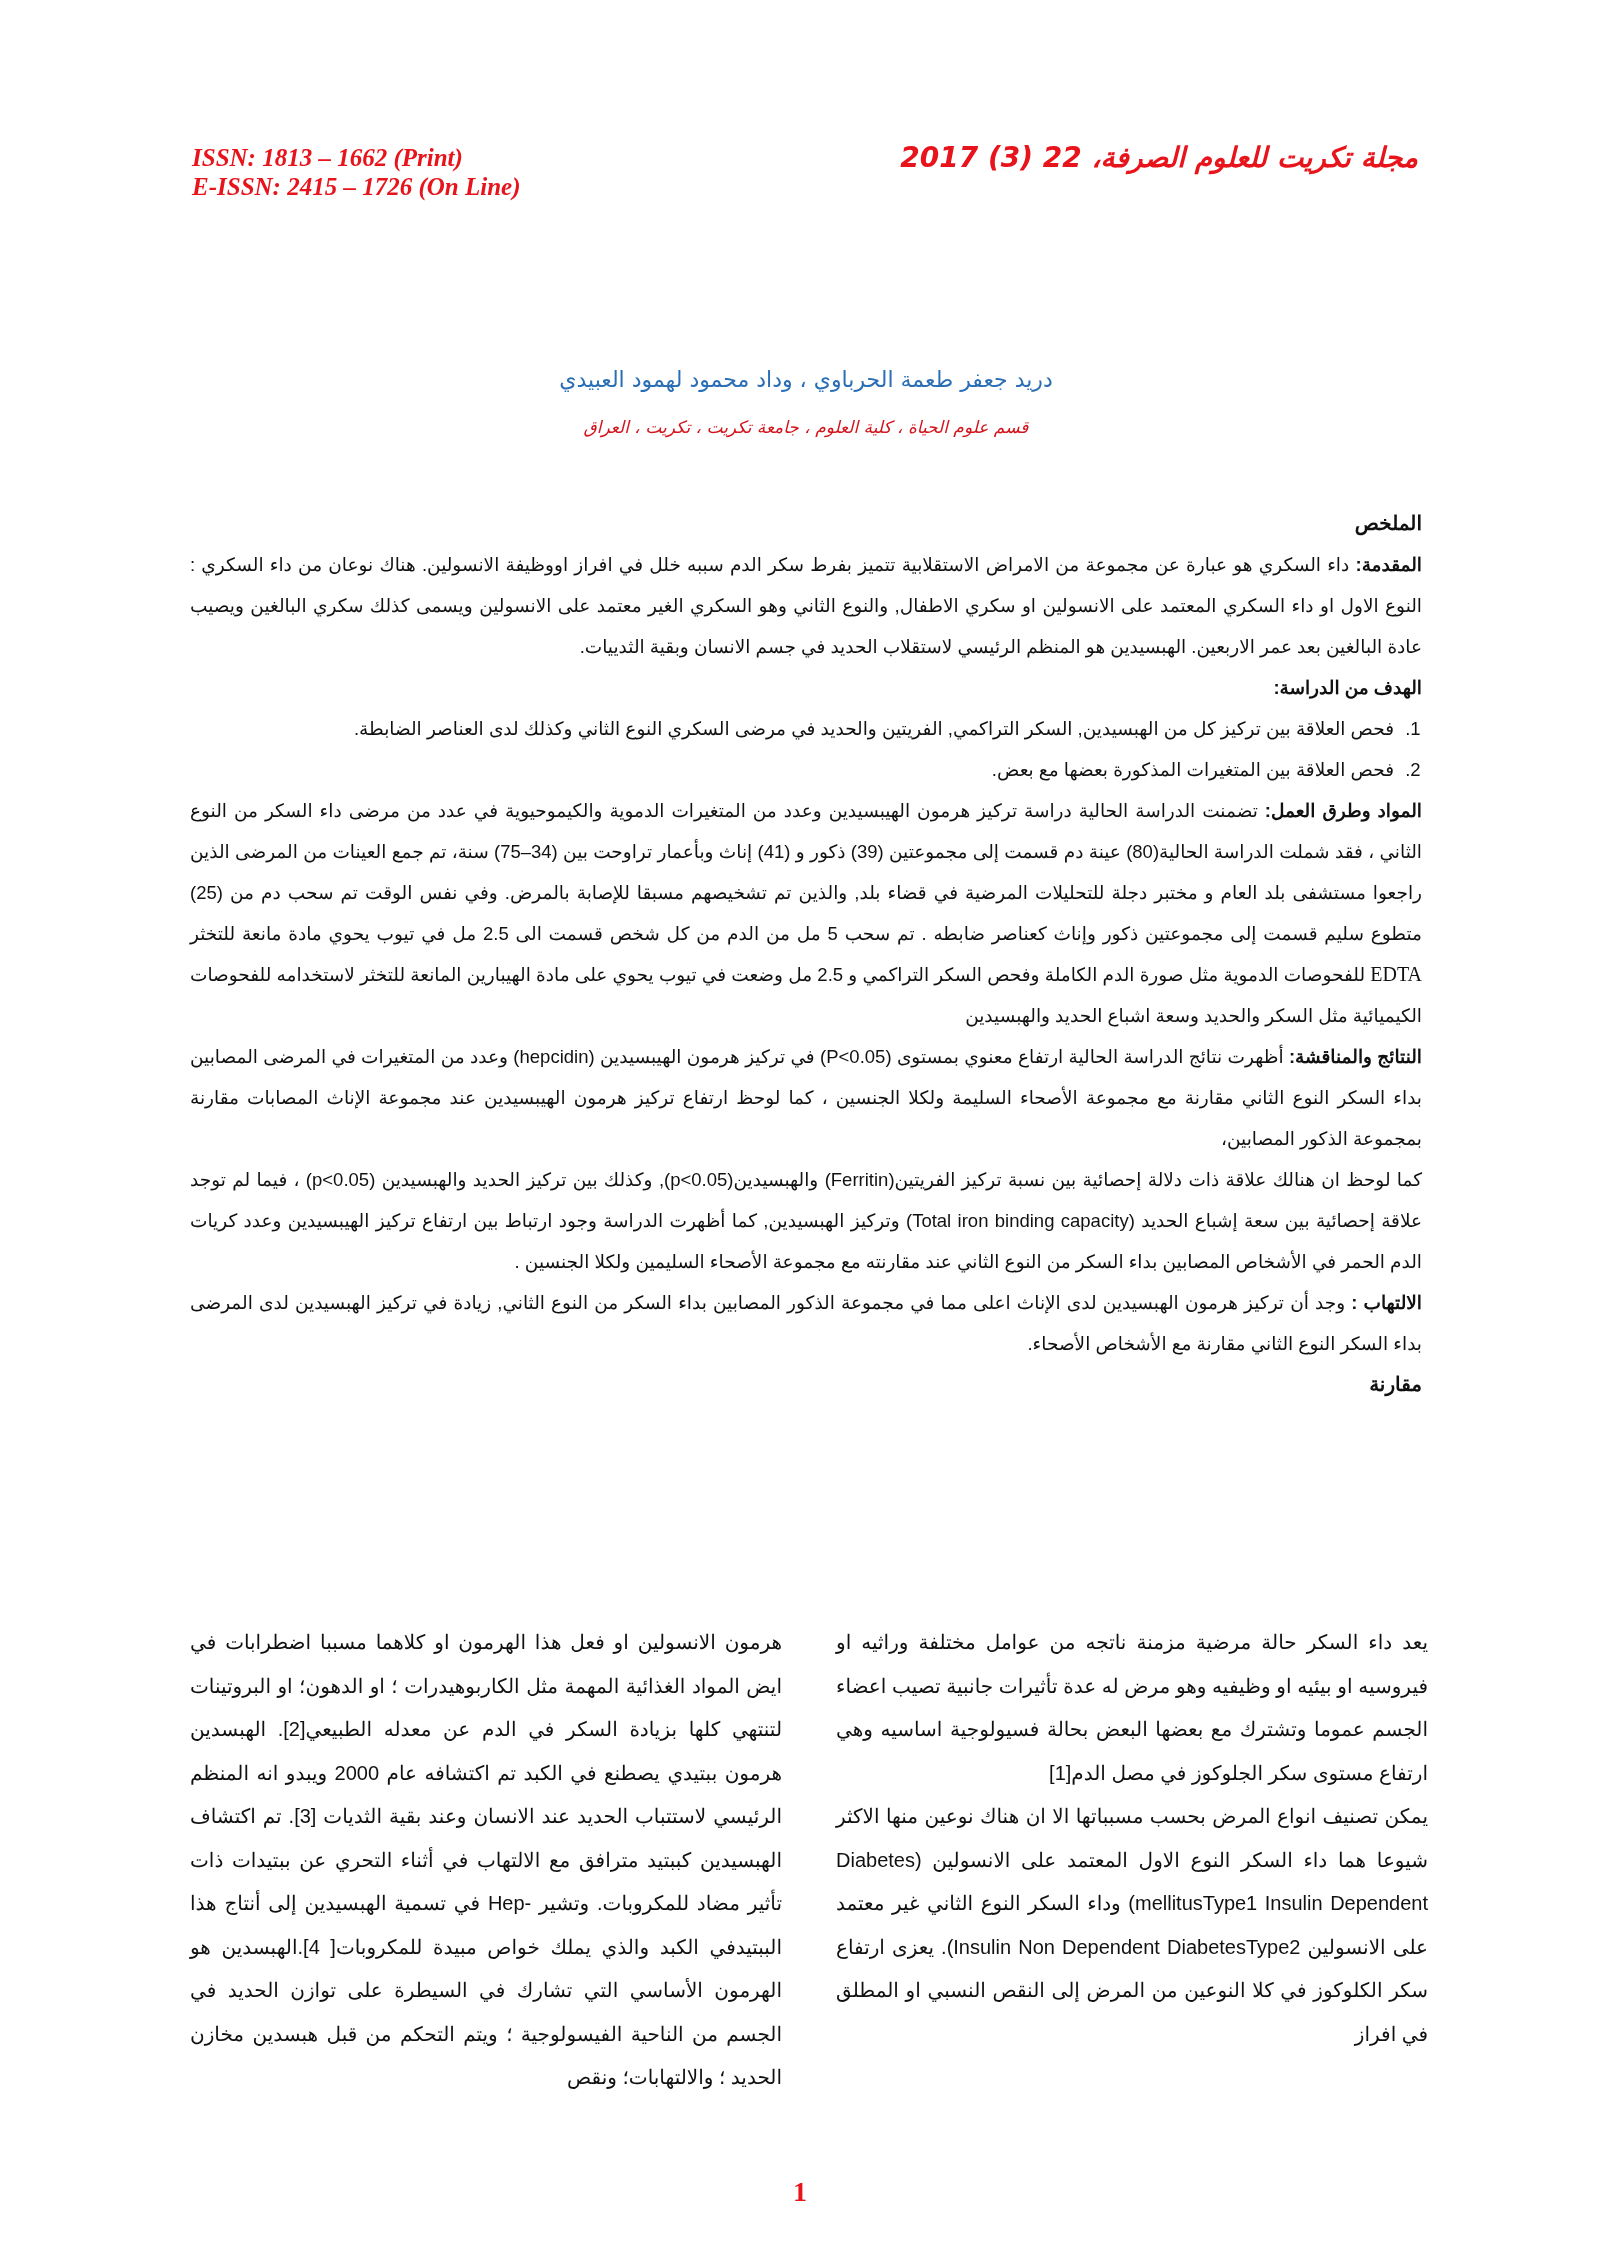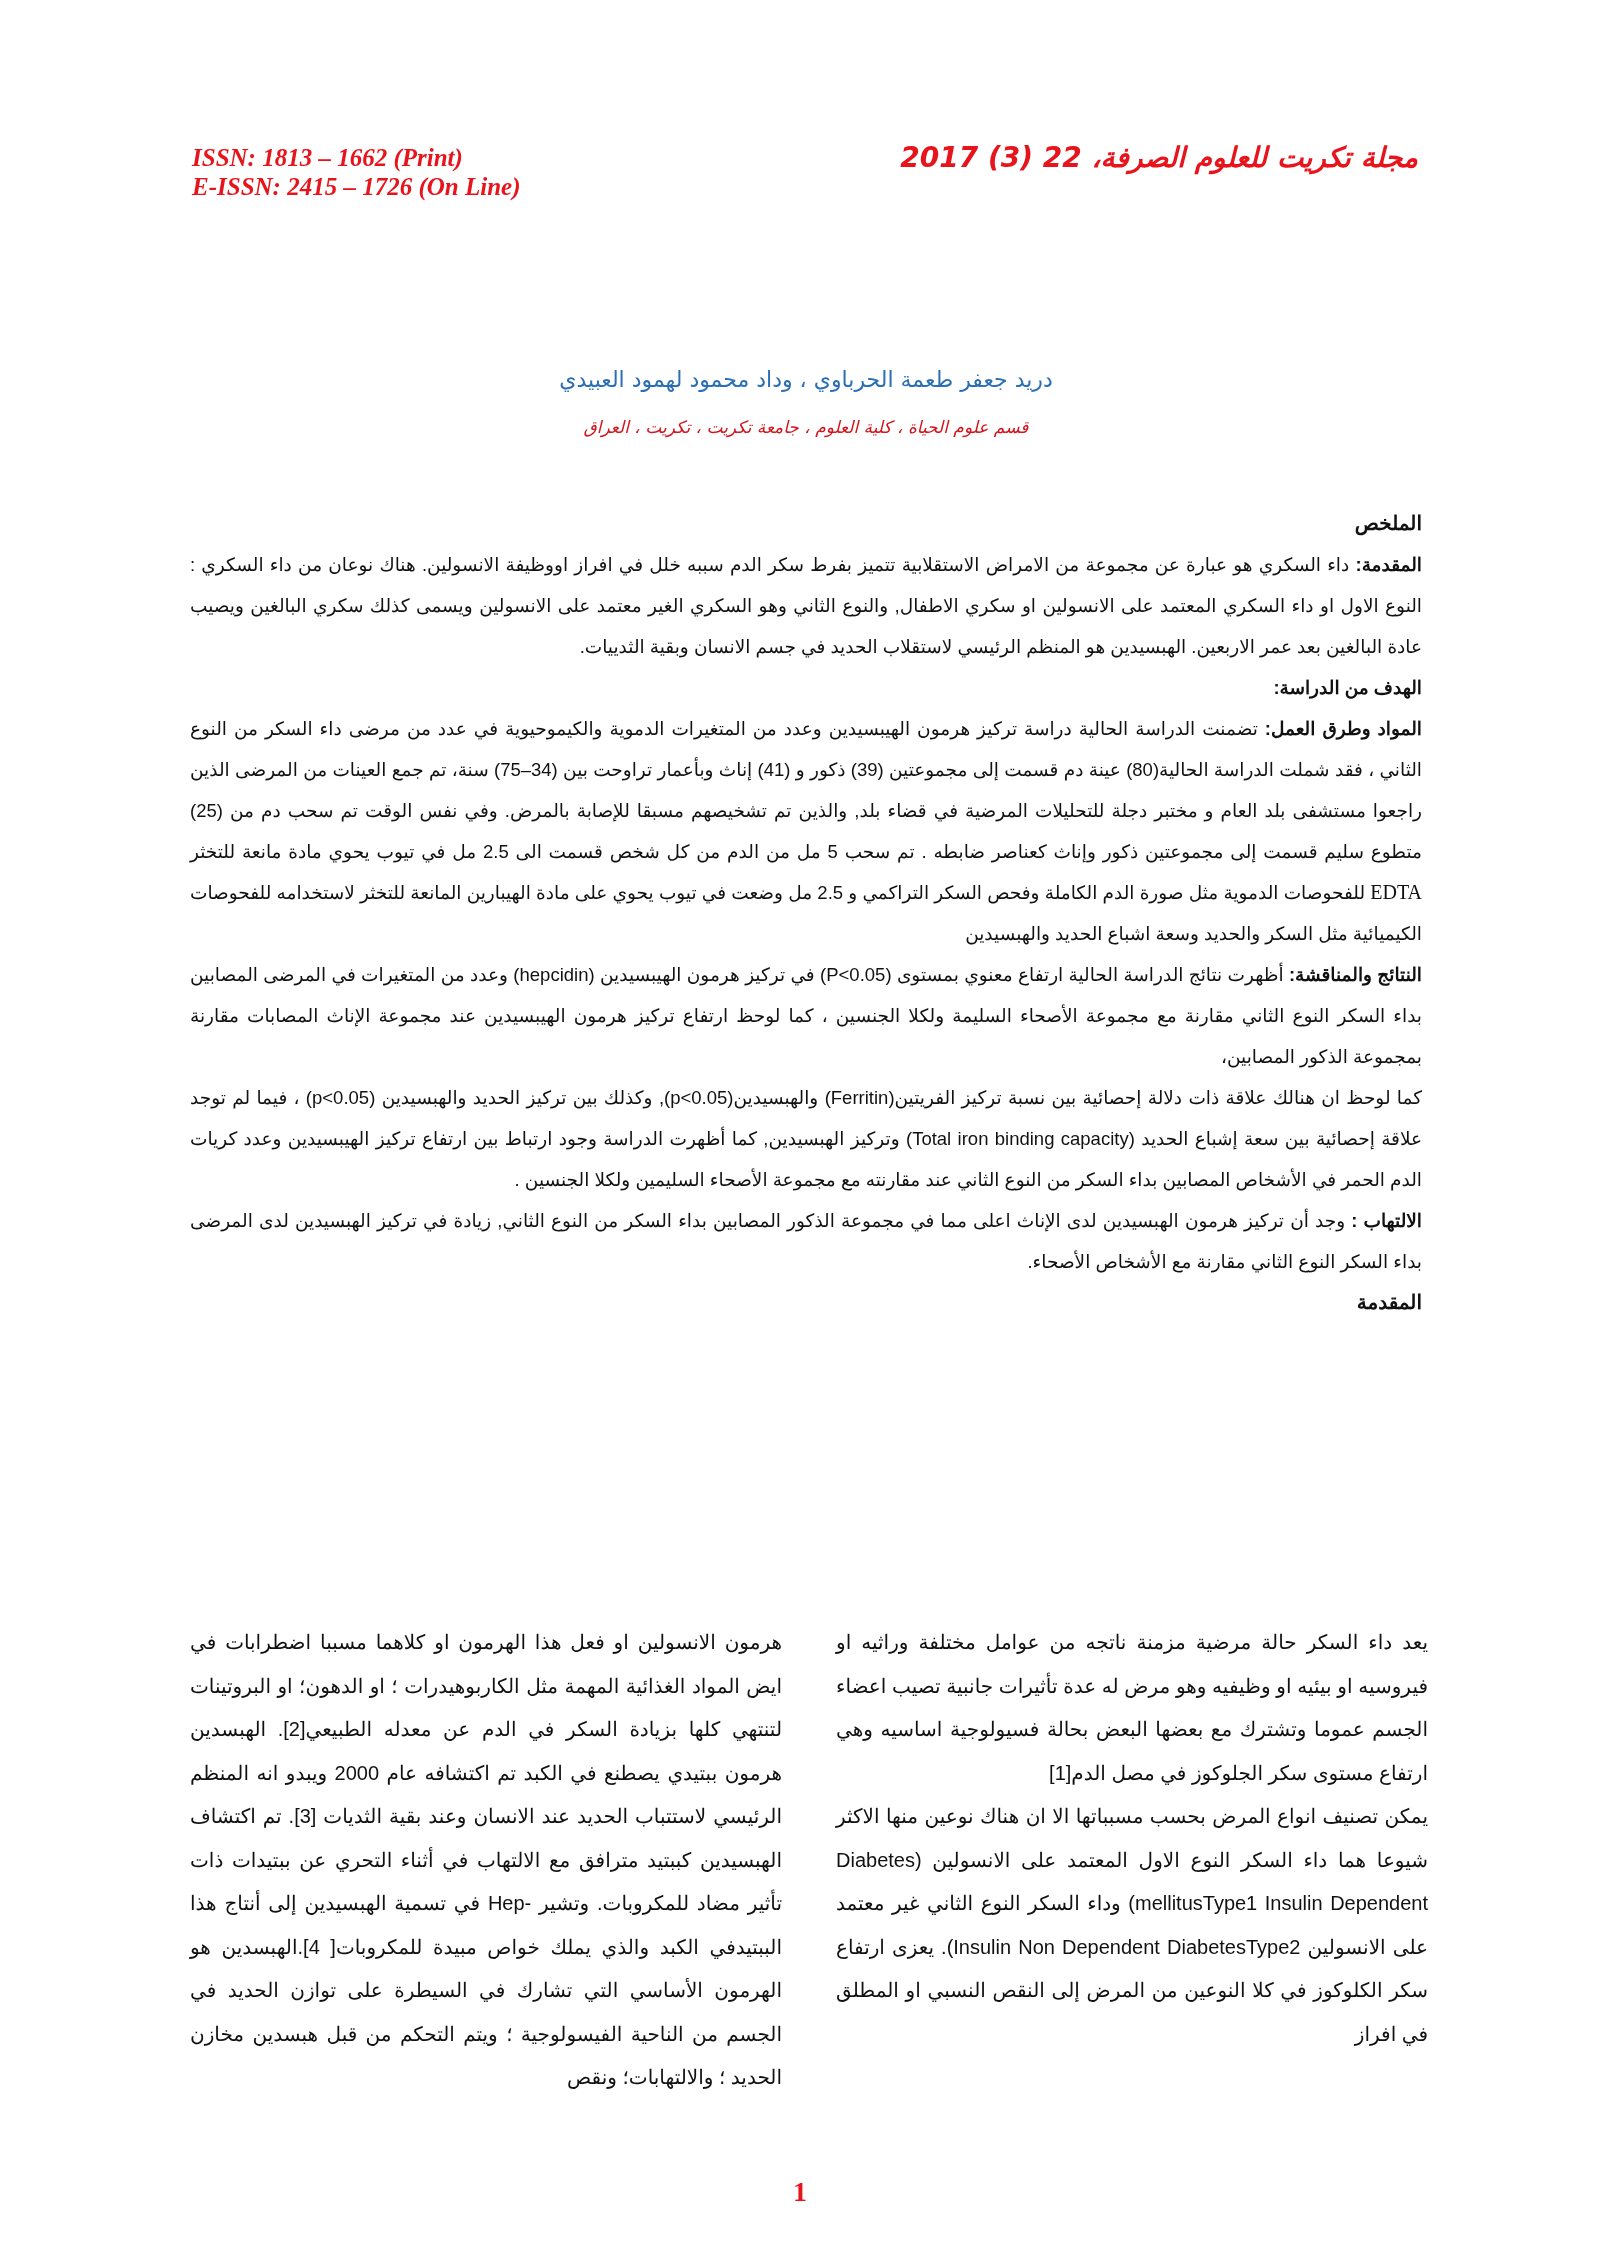--- a/index.html
+++ b/index.html
@@ -51,25 +51,29 @@
   <div class="hdr-right">مجلة تكريت للعلوم الصرفة، 22 (3) 2017</div>
 
 
   <div class="authors">دريد جعفر طعمة الحرباوي ، وداد محمود لهمود العبيدي</div>
   <div class="affil">قسم علوم الحياة ، كلية العلوم ، جامعة تكريت ، تكريت ، العراق</div>
 
   <div class="body" style="top:462px;">
     <p class="sec-title">الملخص</p>
     <p><span class="h">المقدمة:</span><span> داء السكري هو عبارة عن مجموعة من الامراض الاستقلابية تتميز بفرط سكر الدم سببه خلل في افراز اووظيفة الانسولين. هناك نوعان من داء السكري : النوع الاول او داء السكري المعتمد على الانسولين او سكري الاطفال, والنوع الثاني وهو السكري الغير معتمد على الانسولين ويسمى كذلك سكري البالغين ويصيب عادة البالغين بعد عمر الاربعين. الهبسيدين هو المنظم الرئيسي لاستقلاب الحديد في جسم الانسان وبقية الثدييات.</span></p>
     <p class="h">الهدف من الدراسة:</p>
+    <ol class="aims">
+      <li>فحص العلاقة بين تركيز كل من الهبسيدين, السكر التراكمي, الفريتين والحديد في مرضى السكري النوع الثاني وكذلك لدى العناصر الضابطة.</li>
+      <li>فحص العلاقة بين المتغيرات المذكورة بعضها مع بعض.</li>
+    </ol>
     <p><span class="h">المواد وطرق العمل:</span><span> تضمنت الدراسة الحالية دراسة تركيز  هرمون الهيبسيدين وعدد من المتغيرات الدموية والكيموحيوية في عدد من مرضى داء السكر من النوع الثاني ، فقد شملت الدراسة الحالية(80) عينة دم قسمت إلى مجموعتين (39) ذكور و (41) إناث وبأعمار تراوحت بين (34–75) سنة، تم جمع العينات من المرضى الذين راجعوا مستشفى بلد العام و مختبر دجلة للتحليلات المرضية في قضاء بلد, والذين تم تشخيصهم مسبقا للإصابة بالمرض. وفي نفس الوقت تم سحب دم من (25) متطوع سليم قسمت إلى مجموعتين ذكور وإناث كعناصر ضابطه . تم سحب 5 مل من الدم من كل شخص قسمت الى 2.5 مل في تيوب يحوي مادة مانعة للتخثر </span><span class="en">EDTA</span><span> للفحوصات الدموية مثل صورة الدم الكاملة وفحص السكر التراكمي و 2.5 مل وضعت في تيوب يحوي على مادة الهيبارين المانعة للتخثر لاستخدامه للفحوصات الكيميائية مثل السكر والحديد وسعة اشباع الحديد والهبسيدين</span></p>
     <p><span class="h">النتائج والمناقشة:</span><span> أظهرت نتائج الدراسة الحالية ارتفاع معنوي بمستوى (P&lt;0.05) في تركيز  هرمون الهيبسيدين (hepcidin) وعدد من المتغيرات في المرضى المصابين بداء السكر النوع الثاني مقارنة مع مجموعة الأصحاء السليمة ولكلا الجنسين ، كما لوحظ ارتفاع تركيز  هرمون الهيبسيدين عند مجموعة الإناث المصابات مقارنة بمجموعة الذكور المصابين،</span></p>
     <p>كما لوحظ ان هنالك علاقة ذات دلالة إحصائية بين نسبة تركيز  الفريتين(Ferritin) والهبسيدين(p&lt;0.05), وكذلك بين تركيز  الحديد والهبسيدين (p&lt;0.05) ، فيما لم توجد علاقة إحصائية بين سعة إشباع الحديد (Total iron binding capacity) وتركيز  الهبسيدين, كما أظهرت الدراسة وجود ارتباط بين ارتفاع تركيز  الهيبسيدين وعدد كريات الدم الحمر في الأشخاص المصابين بداء السكر من النوع الثاني عند مقارنته مع مجموعة الأصحاء السليمين ولكلا الجنسين .</p>
     <p><span class="h">الالتهاب :</span><span> وجد أن تركيز  هرمون الهبسيدين لدى الإناث اعلى مما  في مجموعة الذكور المصابين بداء السكر من النوع الثاني, زيادة في تركيز الهبسيدين لدى المرضى بداء السكر النوع الثاني مقارنة مع الأشخاص الأصحاء.</span></p>
-    <p class="sec-title">المقدمة</p>
+    <p class="sec-title">مقارنة</p>
   </div>
 
   <div class="col col-right">
     <p>يعد داء السكر  حالة مرضية مزمنة ناتجه من عوامل مختلفة وراثيه او فيروسيه او بيئيه او وظيفيه وهو  مرض له  عدة تأثيرات جانبية تصيب اعضاء الجسم عموما وتشترك مع بعضها البعض بحالة فسيولوجية اساسيه وهي ارتفاع مستوى سكر الجلوكوز في مصل الدم[1]</p>
     <p>يمكن تصنيف انواع المرض بحسب مسبباتها الا ان هناك نوعين منها الاكثر شيوعا هما داء السكر النوع الاول المعتمد على الانسولين (Diabetes mellitusType1 Insulin Dependent) وداء السكر النوع الثاني غير معتمد على الانسولين  Insulin Non Dependent DiabetesType2). يعزى ارتفاع سكر الكلوكوز في كلا النوعين من المرض إلى النقص النسبي او المطلق في افراز</p>
   </div>
 
   <div class="col col-left">
     <p>هرمون الانسولين او فعل هذا الهرمون او كلاهما مسببا اضطرابات في ايض المواد الغذائية المهمة مثل الكاربوهيدرات ؛ او الدهون؛ او البروتينات لتنتهي كلها بزيادة السكر في الدم عن معدله الطبيعي[2]. الهبسدين هرمون ببتيدي يصطنع في الكبد تم اكتشافه عام 2000 ويبدو انه المنظم الرئيسي لاستتباب الحديد عند الانسان وعند بقية الثديات [3]. تم اكتشاف الهبسيدين كببتيد مترافق مع الالتهاب في أثناء التحري عن ببتيدات ذات تأثير مضاد للمكروبات. وتشير -Hep في تسمية الهبسيدين إلى أنتاج هذا الببتيدفي الكبد والذي يملك خواص مبيدة للمكروبات[ 4].الهبسدين هو الهرمون الأساسي التي تشارك في السيطرة على توازن الحديد في الجسم  من الناحية الفيسولوجية ؛ ويتم التحكم من قبل هبسدين مخازن الحديد ؛ والالتهابات؛ ونقص</p>
   </div>

